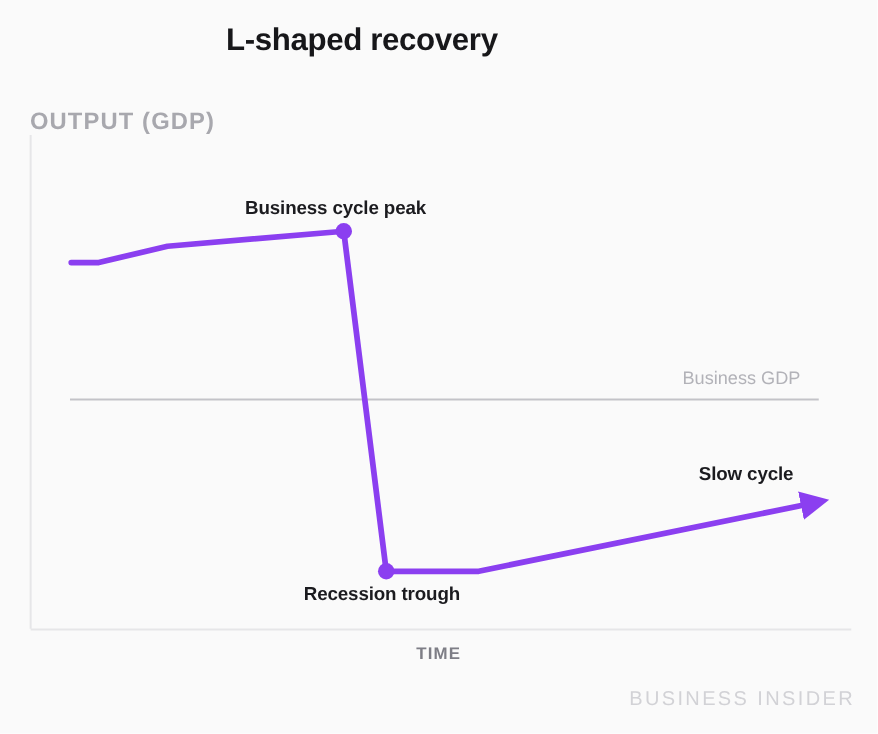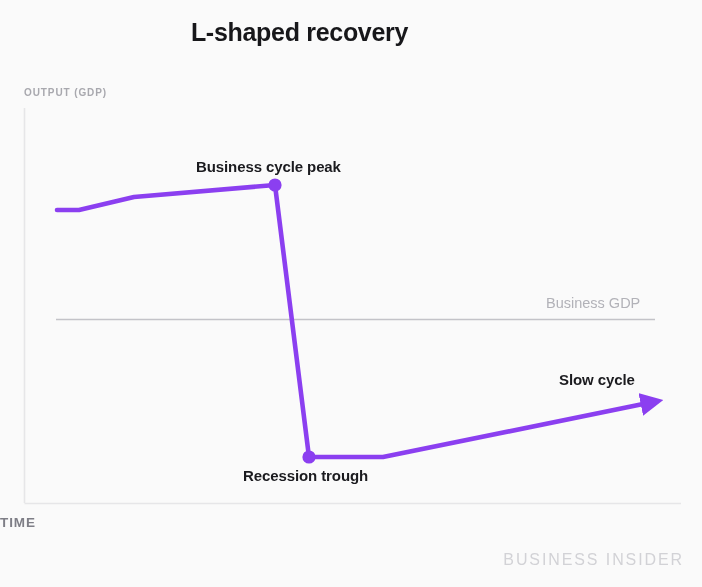--- a/index.html
+++ b/index.html
@@ -25,37 +25,36 @@
     position: absolute;
     top: 17px;
     left: 0;
     width: 579px;
     text-align: center;
     font-size: 25px;
     font-weight: bold;
     color: #17171a;
     letter-spacing: -0.3px;
     line-height: 30px;
-    margin-left: 10px;
   }
   #y-axis-label {
     position: absolute;
     left: 24px;
     top: 87px;
-    font-size: 10px;
+    font-size: 19px;
     font-weight: bold;
     color: #a8a8ae;
     letter-spacing: 0.9px;
   }
   #x-axis-label {
     position: absolute;
     left: 0;
     top: 515px;
     width: 702px;
-    text-align: left;
+    text-align: center;
     font-size: 13.5px;
     font-weight: bold;
     color: #7e7e86;
     letter-spacing: 0.9px;
   }
   #plot-svg {
     position: absolute;
     left: 0;
     top: 0;
   }

